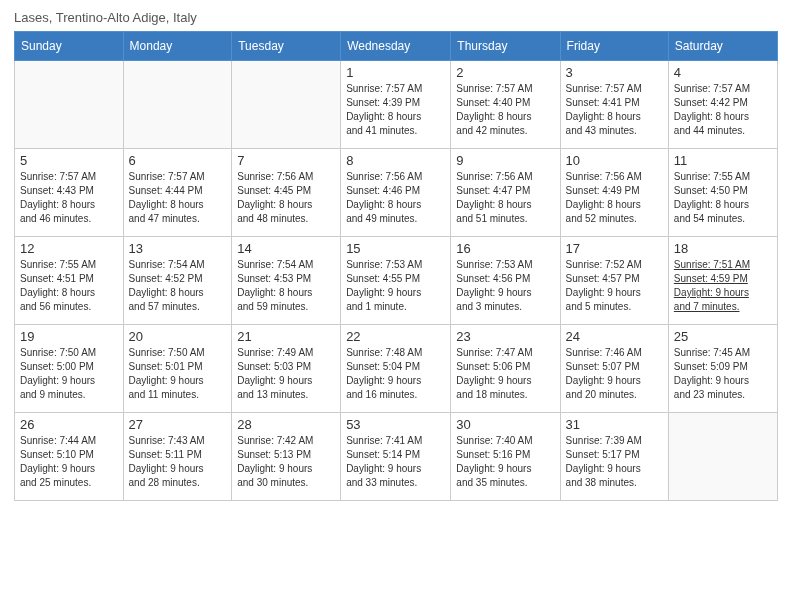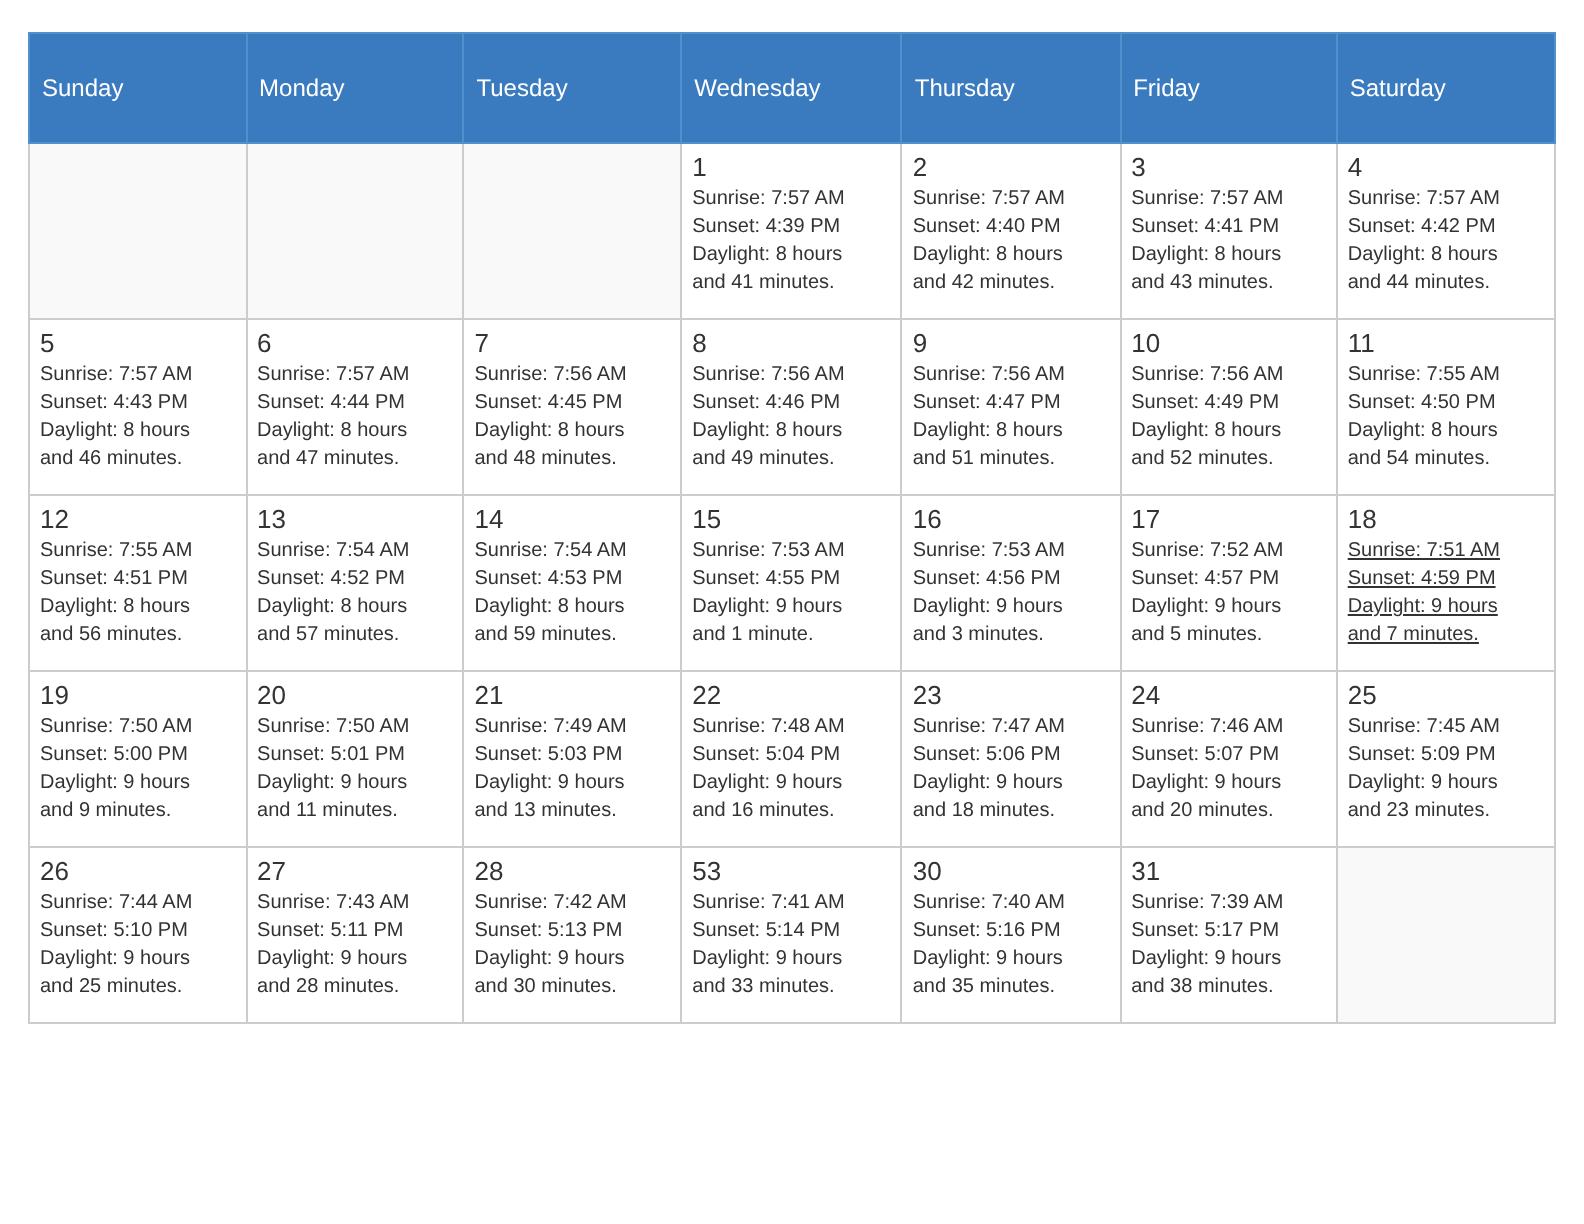--- a/index.html
+++ b/index.html
@@ -60,21 +60,21 @@
     }
     .calendar {
       width: 100%;
       border-collapse: collapse;
       border: 1px solid #ccc;
     }
     .calendar th {
       background: #3a7abf;
       color: #fff;
       font-size: 12px;
-      padding: 20px 6px;
+      padding: 7px 6px;
       text-align: left;
       border: 1px solid #5090cc;
       font-weight: normal;
     }
     .calendar td {
       vertical-align: top;
       border: 1px solid #ccc;
       padding: 4px 5px;
       font-size: 10.5px;
       color: #333;
@@ -99,20 +99,21 @@
     tr.week-row td {
       height: 88px;
     }
   </style>
 </head>
 <body>
 
 <div class="page">
   <div class="header">
     <div class="title-block">
+      <div class="subtitle">Lases, Trentino-Alto Adige, Italy</div>
     </div>
   </div>
 
   <table class="calendar">
     <thead>
       <tr>
       <th>Sunday</th>
           <th>Monday</th>
           <th>Tuesday</th>
           <th>Wednesday</th>

